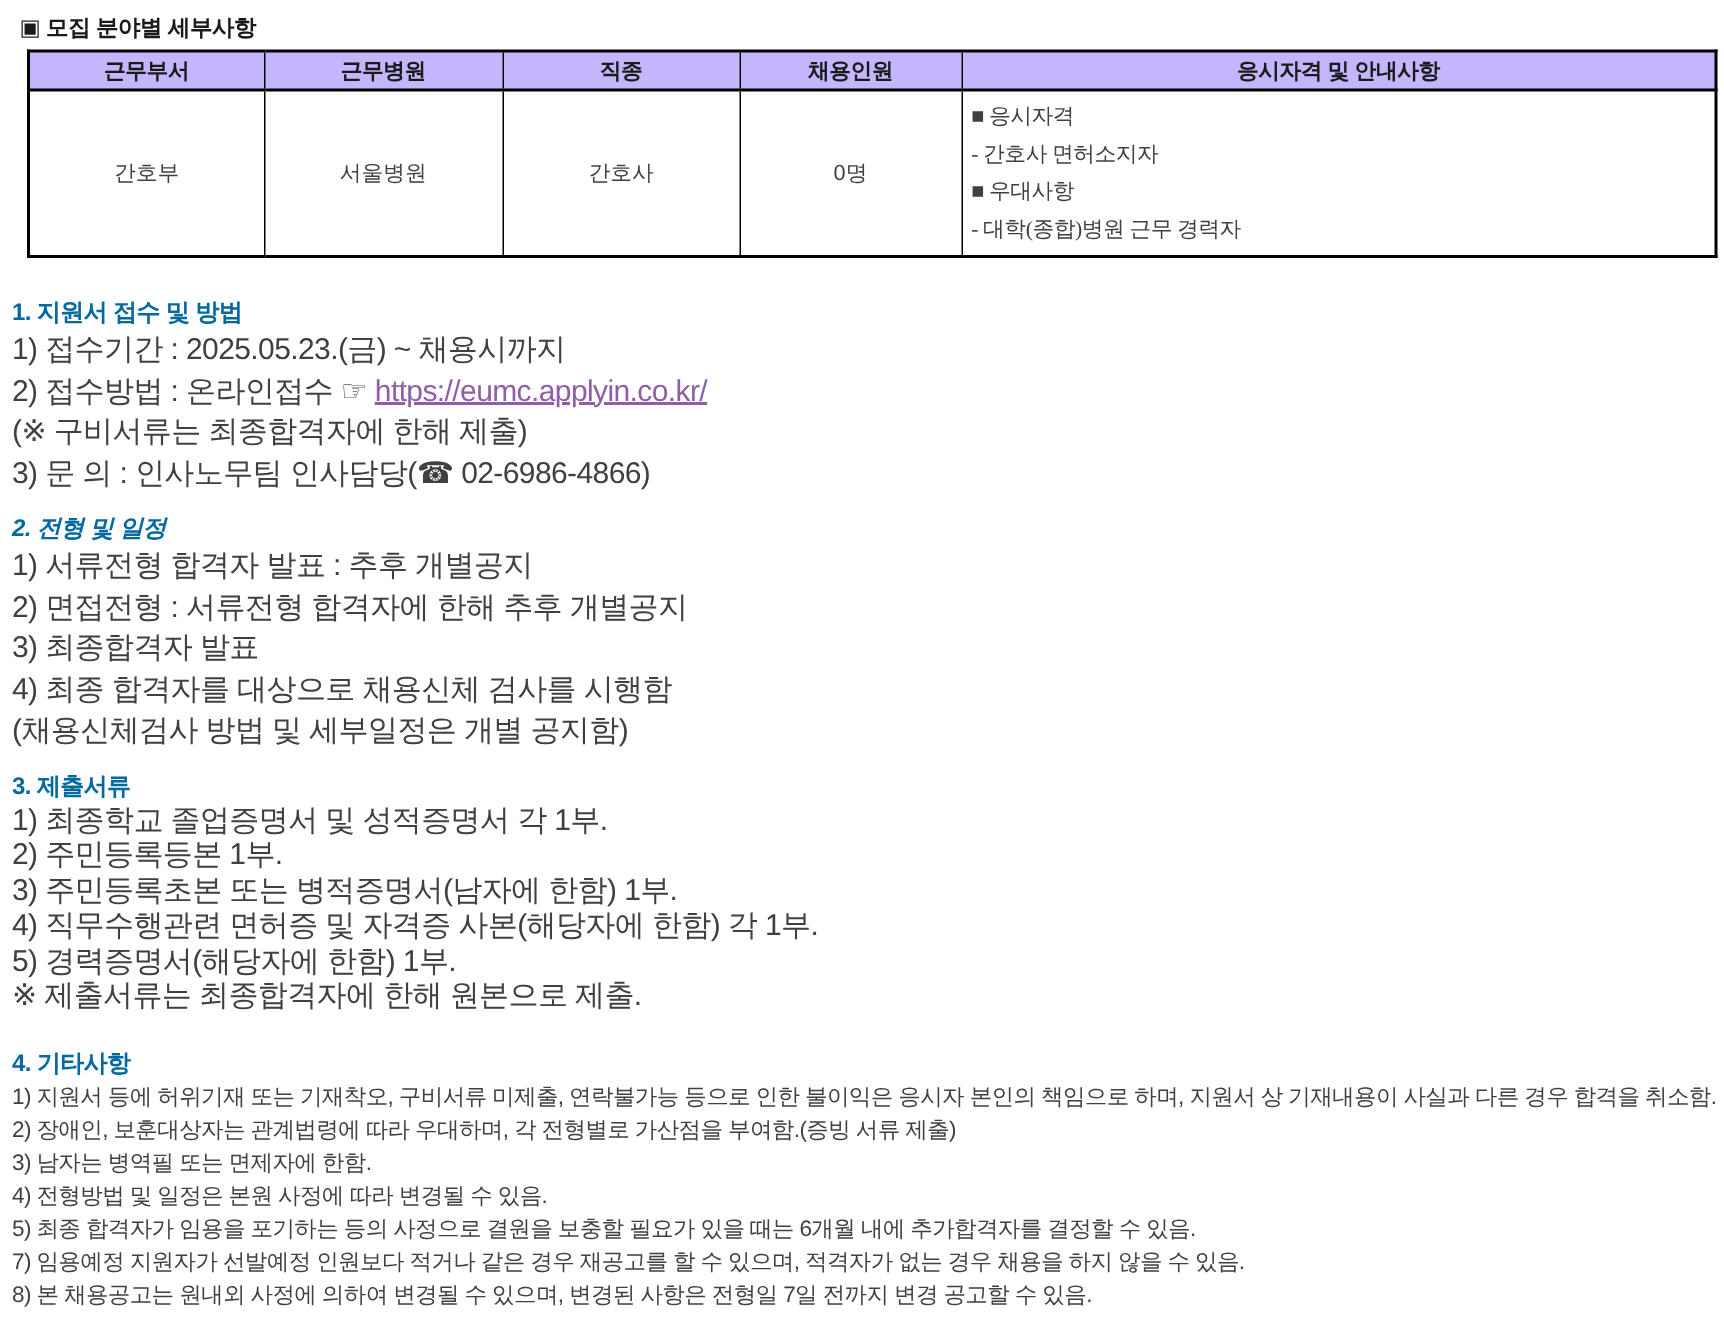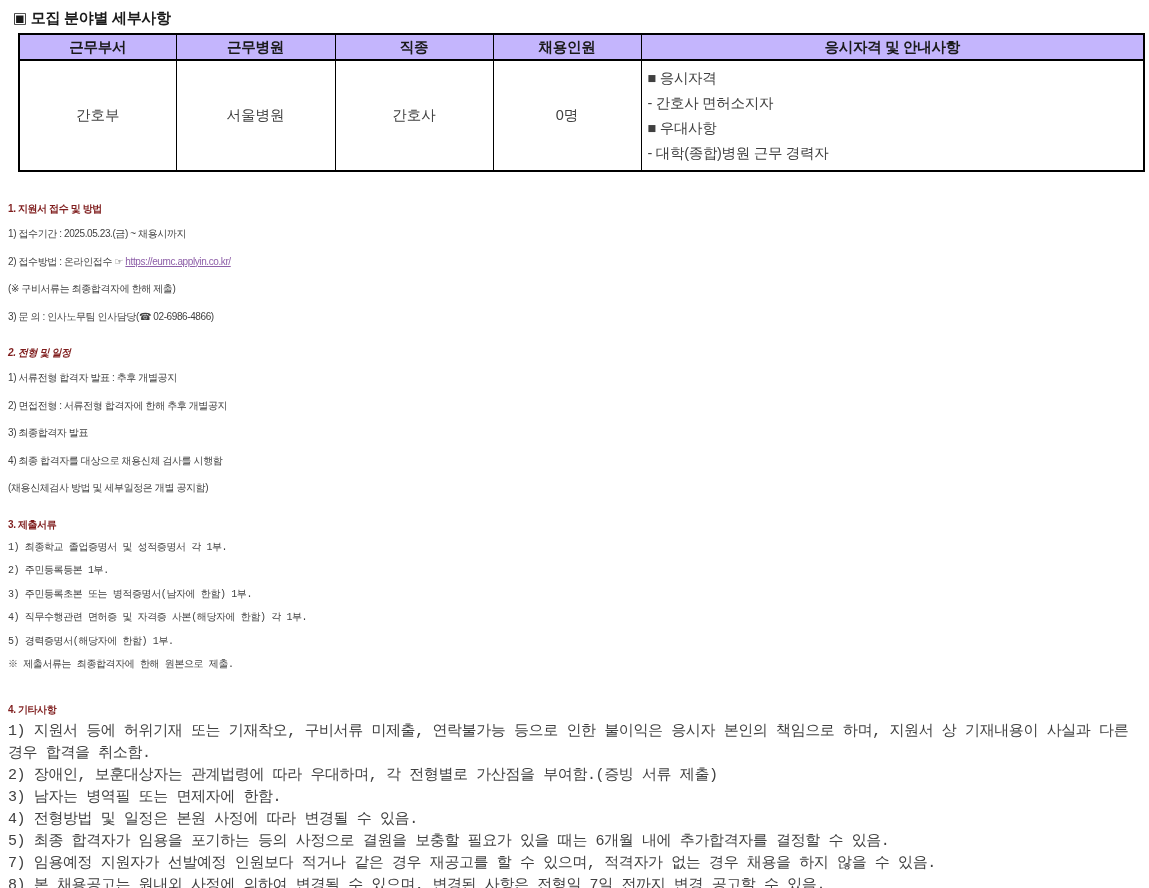--- a/index.html
+++ b/index.html
@@ -45,38 +45,39 @@
     vertical-align:middle;
     color:#404040;
     padding:4px;
   }
   .recruit-table td:first-child{border-left:2px solid #000;}
   .recruit-table td:last-child{border-right:2px solid #000;}
   .recruit-table td.qual-cell{
     text-align:left;
     vertical-align:middle;
     padding:2px 6px;
+    font-family:Liberation Serif, serif;
   }
   .qual-line{line-height:25px;letter-spacing:-0.3px;}
   
   .sections{margin-left:8px;}
   .section-heading{
-    font-size:10px;font-weight:bold;color:#7f1d1d;
+    font-size:16px;font-weight:bold;color:#0369a1;
     letter-spacing:-0.4px;
     height:22px;line-height:22px;
   }
   .s1-head{margin-top:26px;}
   .s2-head{margin-top:12px;font-style:italic;}
   .s3-head{margin-top:12px;}
   .s4-head{margin-top:22px;}
   .body-line{
-    font-size:10px;color:#404040;letter-spacing:-0.4px;
+    font-size:20px;color:#404040;letter-spacing:-0.4px;
   }
   .lh-wide .body-line{line-height:27.5px;}
-  .lh-tight .body-line{line-height:23.5px;font-family:Liberation Mono, monospace;}
+  .lh-tight .body-line{line-height:23.5px;}
   .s4 .body-line{line-height:22px;font-size:15px;}
   .apply-link{
     color:#8e5fa8;
     text-decoration:underline;
     cursor:pointer;
   }
   .hand-icon{color:#595959;}
 </style>
 </head>
 <body>

